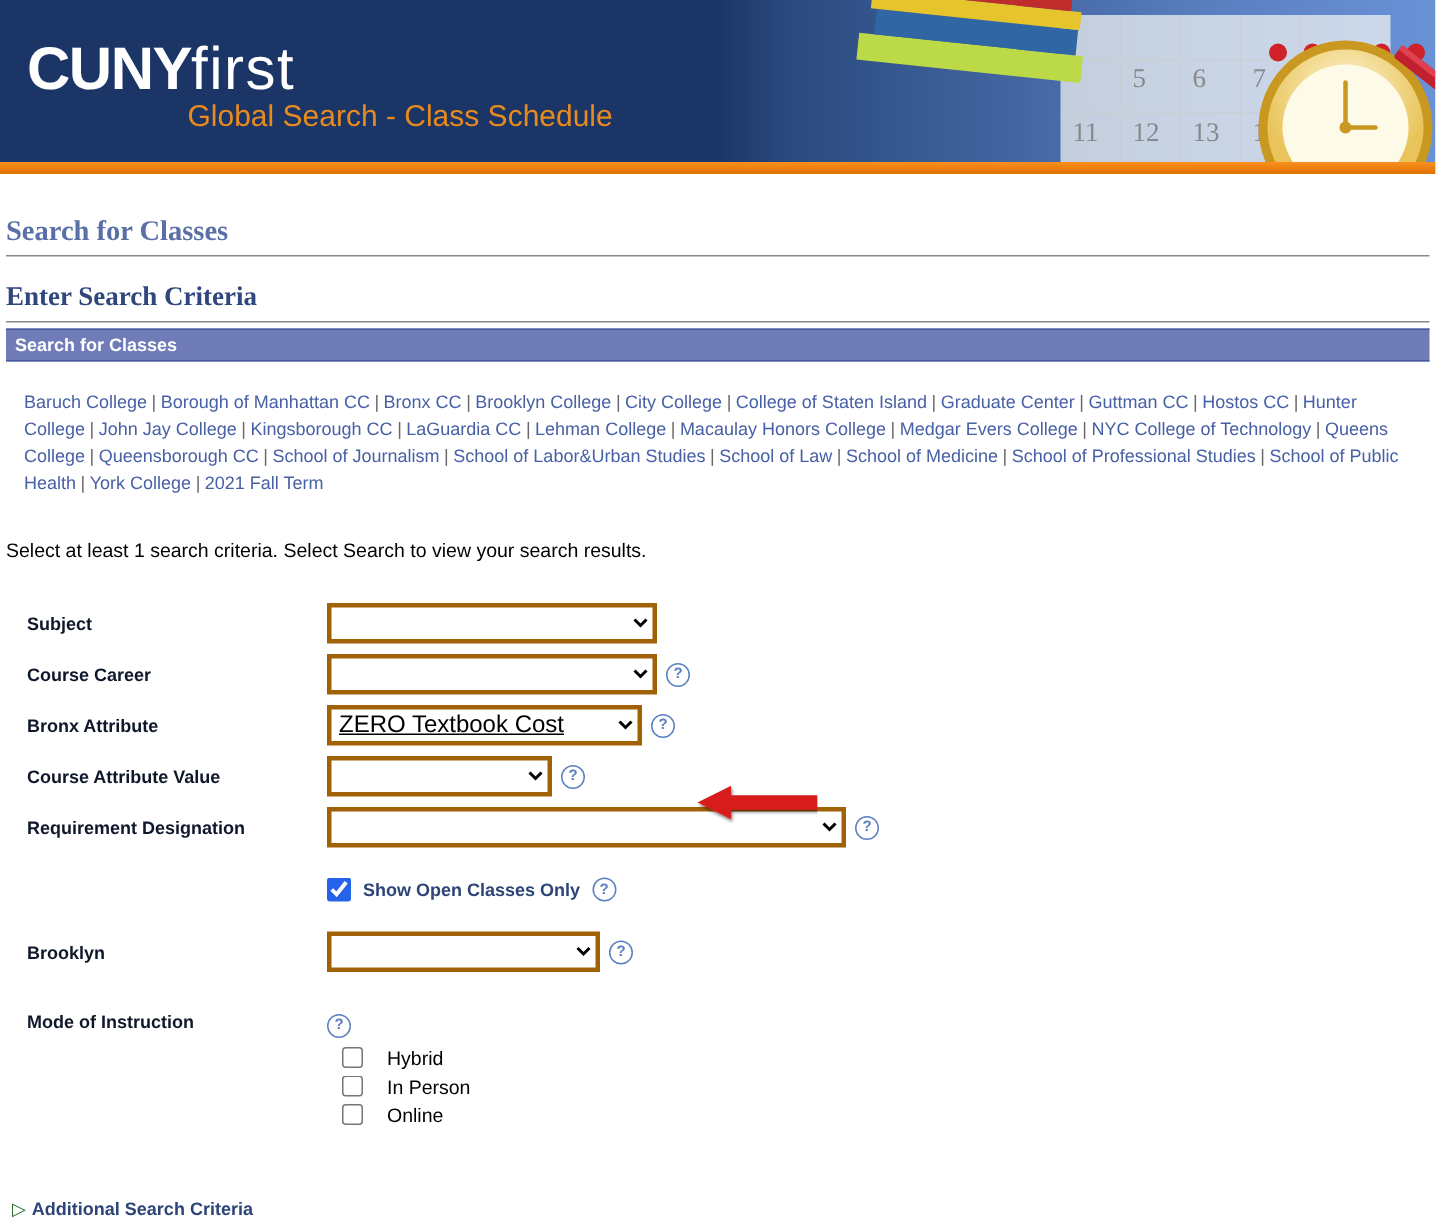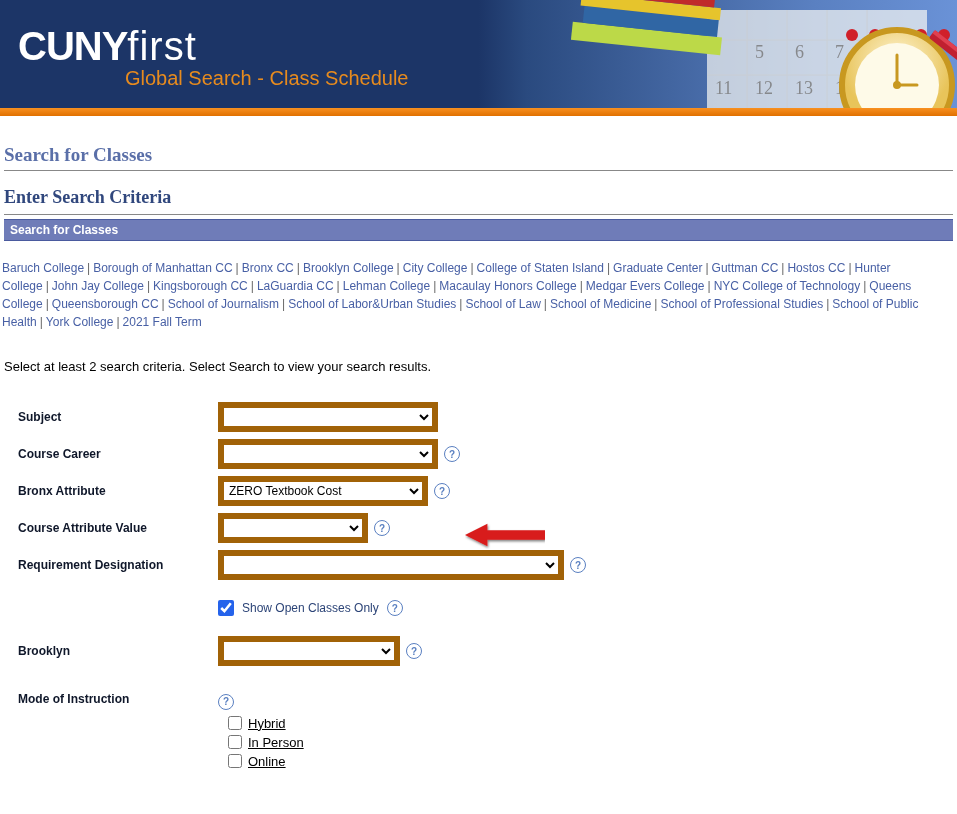--- a/index.html
+++ b/index.html
@@ -70,21 +70,21 @@
       font-weight: bold;
       padding: 3px 6px;
       margin-top: 4px;
       border-top: 1px solid #4a5a9e;
       border-bottom: 1px solid #4a5a9e;
     }
     
     .colleges {
       font-size: 12px;
       color: #4860a5;
-      padding: 14px 4px 4px 2px;
+      padding: 14px 4px 4px 16px;
       line-height: 1.5;
     }
     .colleges .sep { color: #666; margin: 0 3px; }
     
     .instructions {
       font-size: 13px;
       color: #000;
       padding: 24px 4px 4px 4px;
     }
     
@@ -96,24 +96,25 @@
       min-height: 24px;
     }
     .form-label {
       width: 200px;
       font-size: 12px;
       font-weight: bold;
       color: #0f172a;
     }
     .form-control { display: flex; align-items: center; gap: 6px; }
     .form-control select {
-      font-size: 12px;
+      font-size: 16px;
       padding: 1px;
-      border: 6px solid #a16207;
+      border: 3px solid #a16207;
       background: #fff;
+      text-decoration: underline;
     }
     .select-subject { width: 220px; }
     .select-career { width: 220px; }
     .select-attr { width: 210px; }
     .select-attrval { width: 150px; }
     .select-reqdes { width: 346px; }
     .select-session { width: 182px; }
     
     .help-icon {
       width: 16px;
@@ -133,31 +134,30 @@
       margin-left: 200px;
       display: flex;
       align-items: center;
       gap: 8px;
       margin-top: 20px;
       margin-bottom: 20px;
     }
     .checkbox-row input[type="checkbox"] {
       width: 16px; height: 16px; accent-color: #2563eb;
     }
-    .checkbox-row label { font-size: 12px; font-weight: normal; color: #2c4477; }
+    .checkbox-row label { font-size: 12px; font-weight: bold; color: #2c4477; }
     
     .mode-options { margin-left: 200px; margin-top: -22px; }
     .mode-options .help-icon { margin-bottom: 4px; }
     .mode-check {
       display: flex;
       align-items: center;
-      gap: 6px;
+      gap: 16px;
       margin-left: 10px;
       padding: 2px 0;
-      text-decoration: underline;
     }
     .mode-check input { width: 14px; height: 14px; }
     .mode-check label { font-size: 13px; color: #000; }
     
     .arrow-annot {
       position: absolute;
       width: 80px;
       height: 30px;
       left: 465px;
       top: 404px;
@@ -260,21 +260,21 @@
 <div class="content-wrapper">
 
 <div class="page-titles">
   <div class="page-title">Search for Classes</div>
   <div class="page-subtitle">Enter Search Criteria</div>
   <div class="section-bar">Search for Classes</div>
 </div>
 
 <div class="colleges" id="colleges-container"><span>Baruch College</span><span class="sep">|</span><span>Borough of Manhattan CC</span><span class="sep">|</span><span>Bronx CC</span><span class="sep">|</span><span>Brooklyn College</span><span class="sep">|</span><span>City College</span><span class="sep">|</span><span>College of Staten Island</span><span class="sep">|</span><span>Graduate Center</span><span class="sep">|</span><span>Guttman CC</span><span class="sep">|</span><span>Hostos CC</span><span class="sep">|</span><span>Hunter College</span><span class="sep">|</span><span>John Jay College</span><span class="sep">|</span><span>Kingsborough CC</span><span class="sep">|</span><span>LaGuardia CC</span><span class="sep">|</span><span>Lehman College</span><span class="sep">|</span><span>Macaulay Honors College</span><span class="sep">|</span><span>Medgar Evers College</span><span class="sep">|</span><span>NYC College of Technology</span><span class="sep">|</span><span>Queens College</span><span class="sep">|</span><span>Queensborough CC</span><span class="sep">|</span><span>School of Journalism</span><span class="sep">|</span><span>School of Labor&amp;Urban Studies</span><span class="sep">|</span><span>School of Law</span><span class="sep">|</span><span>School of Medicine</span><span class="sep">|</span><span>School of Professional Studies</span><span class="sep">|</span><span>School of Public Health</span><span class="sep">|</span><span>York College</span><span class="sep">|</span><span>2021 Fall Term</span></div>
 
-<div class="instructions">Select at least 2 search criteria. Select Search to view your search results.</div>
+<div class="instructions">Select at least 1 search criteria. Select Search to view your search results.</div>
 
 <div class="form-section">
   <div class="form-row">
     <div class="form-label">Subject</div>
     <div class="form-control">
       <select class="select-subject"><option></option></select>
     </div>
   </div>
 
   <div class="form-row">

